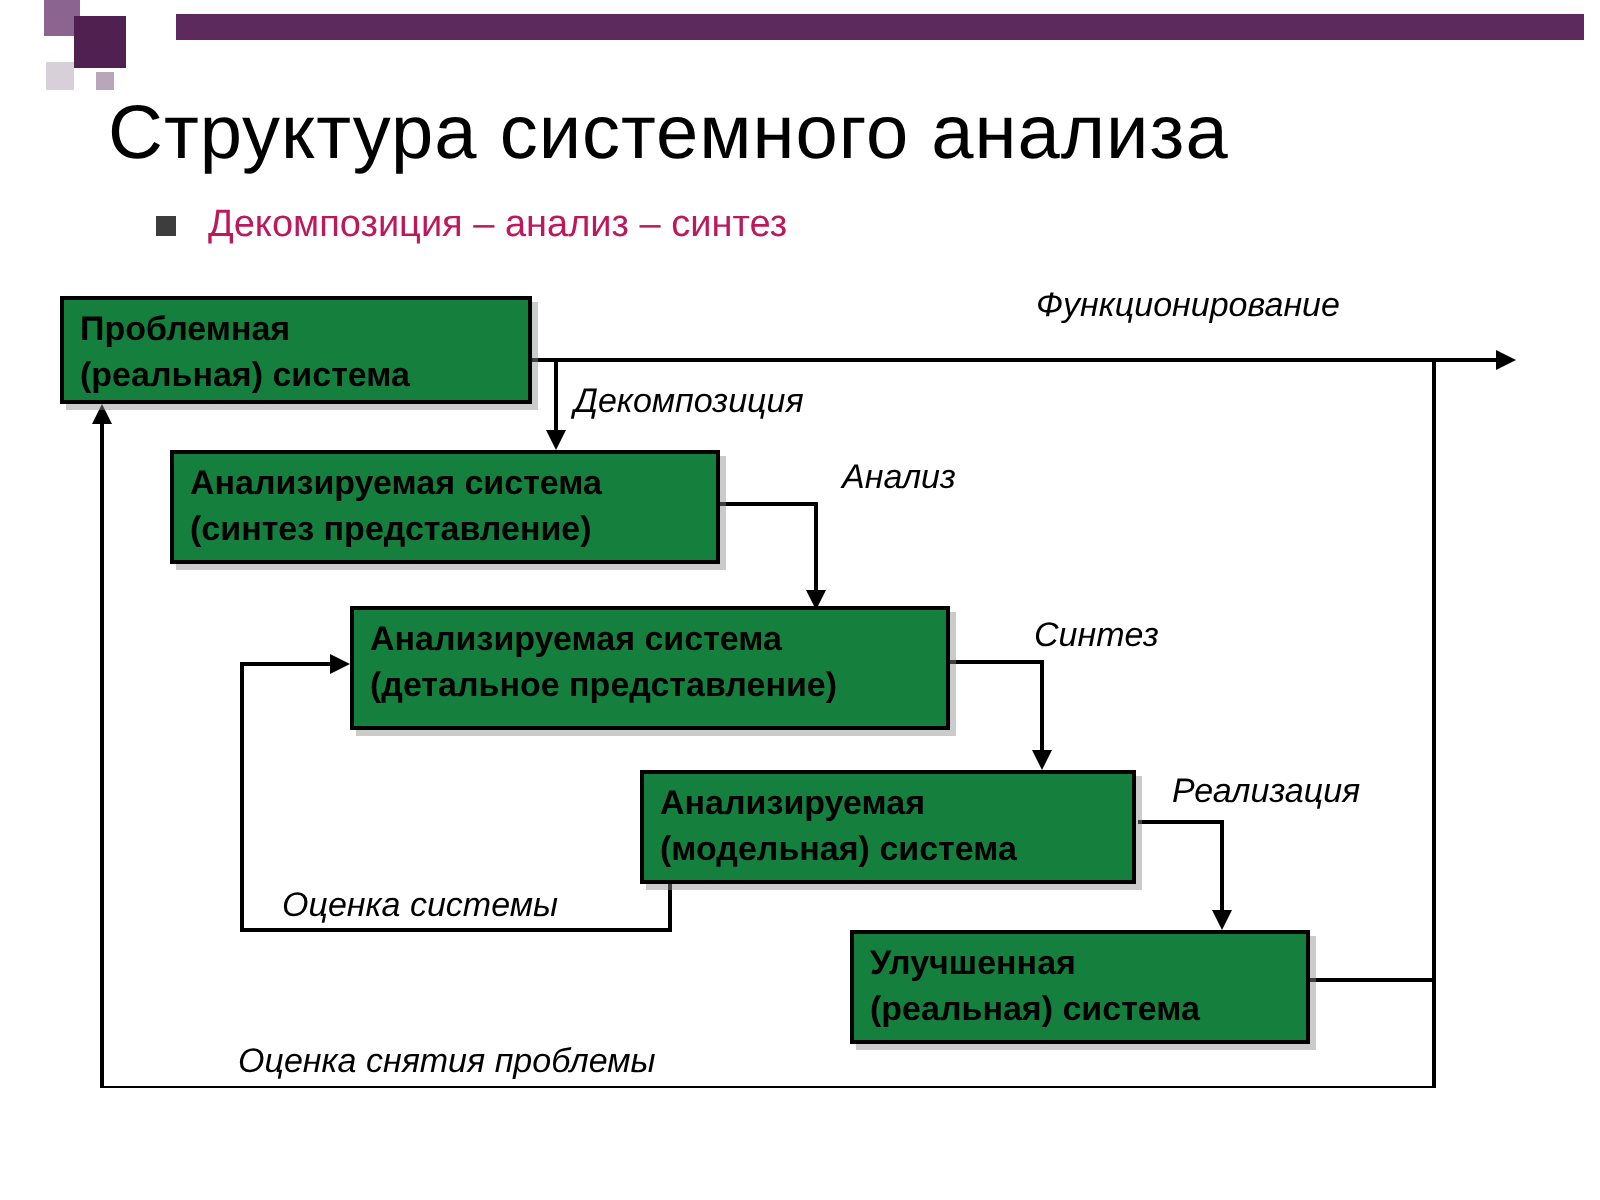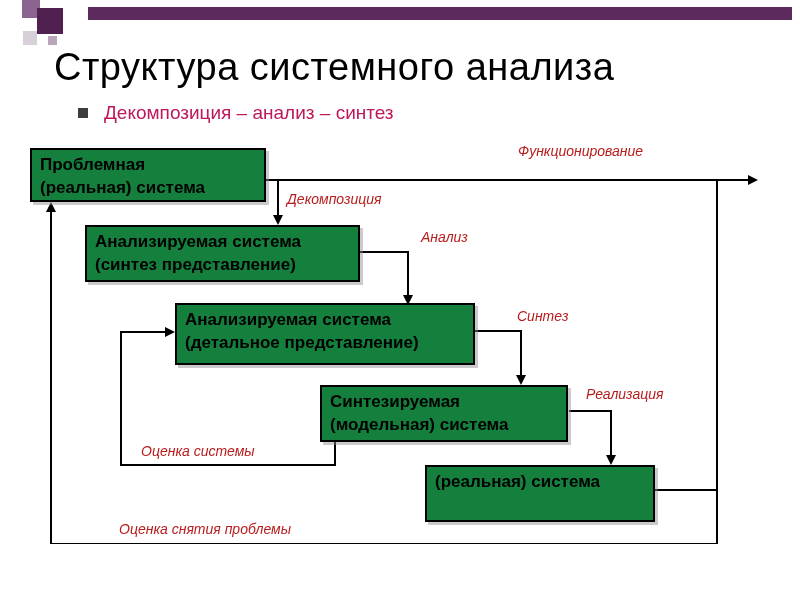--- a/index.html
+++ b/index.html
@@ -53,21 +53,21 @@
   .ar-down{border-left:5px solid transparent;border-right:5px solid transparent;border-top:10px solid #000;}
   .ar-up{border-left:5px solid transparent;border-right:5px solid transparent;border-bottom:10px solid #000;}
   .a-func{left:748px;top:175px;}
   .a-decomp{left:273px;top:215px;}
   .a-an{left:403px;top:295px;}
   .a-sin{left:516px;top:375px;}
   .a-real{left:606px;top:455px;}
   .a-eval{left:165px;top:327px;}
   .a-left{left:46px;top:202px;}
   
-  .lbl{position:absolute;font-style:italic;font-size:14px;color:#b91c1c;white-space:nowrap;}
+  .lbl{position:absolute;font-style:italic;font-size:17px;color:#000000;white-space:nowrap;}
   .lbl-func{left:518px;top:143px;}
   .lbl-decomp{left:287px;top:191px;}
   .lbl-an{left:421px;top:229px;}
   .lbl-sin{left:517px;top:308px;}
   .lbl-real{left:586px;top:386px;}
   .lbl-eval{left:141px;top:443px;}
   .lbl-bottom{left:119px;top:521px;}
 </style>
 </head>
 <body>
@@ -118,24 +118,25 @@
   </div>
   <div class="box box2">
     <div>Анализируемая система</div>
     <div>(синтез представление)</div>
   </div>
   <div class="box box3">
     <div>Анализируемая система</div>
     <div>(детальное представление)</div>
   </div>
   <div class="box box4">
-    <div>Синтезируемая</div>
+    <div>Анализируемая</div>
     <div>(модельная) система</div>
   </div>
   <div class="box box5">
+    <div>Улучшенная</div>
     <div>(реальная) система</div>
   </div>
 
   <div class="lbl lbl-func">Функционирование</div>
   <div class="lbl lbl-decomp">Декомпозиция</div>
   <div class="lbl lbl-an">Анализ</div>
   <div class="lbl lbl-sin">Синтез</div>
   <div class="lbl lbl-real">Реализация</div>
   <div class="lbl lbl-eval">Оценка системы</div>
   <div class="lbl lbl-bottom">Оценка снятия проблемы</div>

